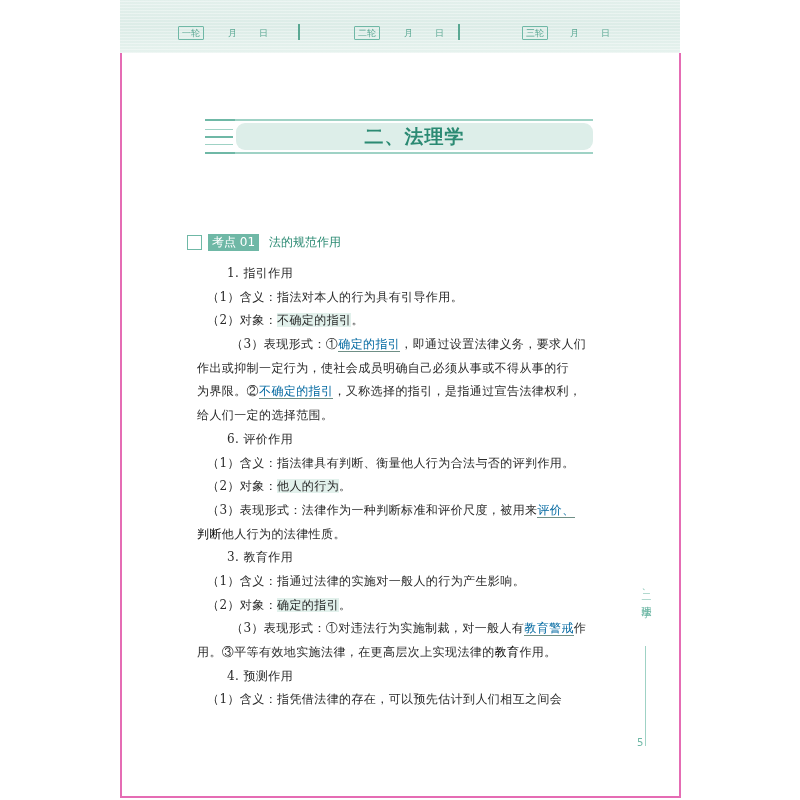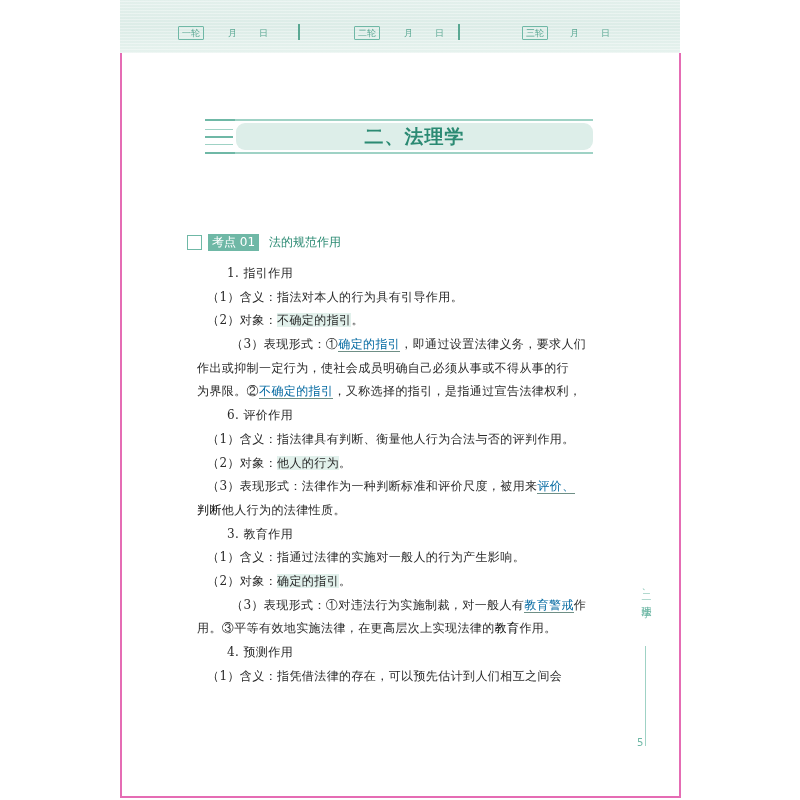--- a/index.html
+++ b/index.html
@@ -114,20 +114,21 @@
   <span class="kp-title">法的规范作用</span>
 </div>
 
 <div class="body-text">
   <div class="ln ind2"><span>1. 指引作用</span></div>
   <div class="ln ind0"><span>（1）含义：指法对本人的行为具有引导作用。</span></div>
   <div class="ln ind0"><span>（2）对象：</span><span class="hl-bg">不确定的指引</span><span>。</span></div>
   <div class="ln ind1"><span>（3）表现形式：①</span><span class="hl-link">确定的指引</span><span>，即通过设置法律义务，要求人们</span></div>
   <div class="ln ind0" style="margin-left:-10px;"><span>作出或抑制一定行为，使社会成员明确自己必须从事或不得从事的行</span></div>
   <div class="ln ind0" style="margin-left:-10px;"><span>为界限。②</span><span class="hl-link">不确定的指引</span><span>，又称选择的指引，是指通过宣告法律权利，</span></div>
+  <div class="ln ind0" style="margin-left:-10px;"><span>给人们一定的选择范围。</span></div>
 
   <div class="ln ind2"><span>6. 评价作用</span></div>
   <div class="ln ind0"><span>（1）含义：指法律具有判断、衡量他人行为合法与否的评判作用。</span></div>
   <div class="ln ind0"><span>（2）对象：</span><span class="hl-bg">他人的行为</span><span>。</span></div>
   <div class="ln ind0"><span>（3）表现形式：法律作为一种判断标准和评价尺度，被用来</span><span class="hl-link">评价、</span><span></span></div>
   <div class="ln ind0" style="margin-left:-10px;"><span></span><span class="hl-green">判断</span><span>他人行为的法律性质。</span></div>
 
   <div class="ln ind2"><span>3. 教育作用</span></div>
   <div class="ln ind0"><span>（1）含义：指通过法律的实施对一般人的行为产生影响。</span></div>
   <div class="ln ind0"><span>（2）对象：</span><span class="hl-bg">确定的指引</span><span>。</span></div>

